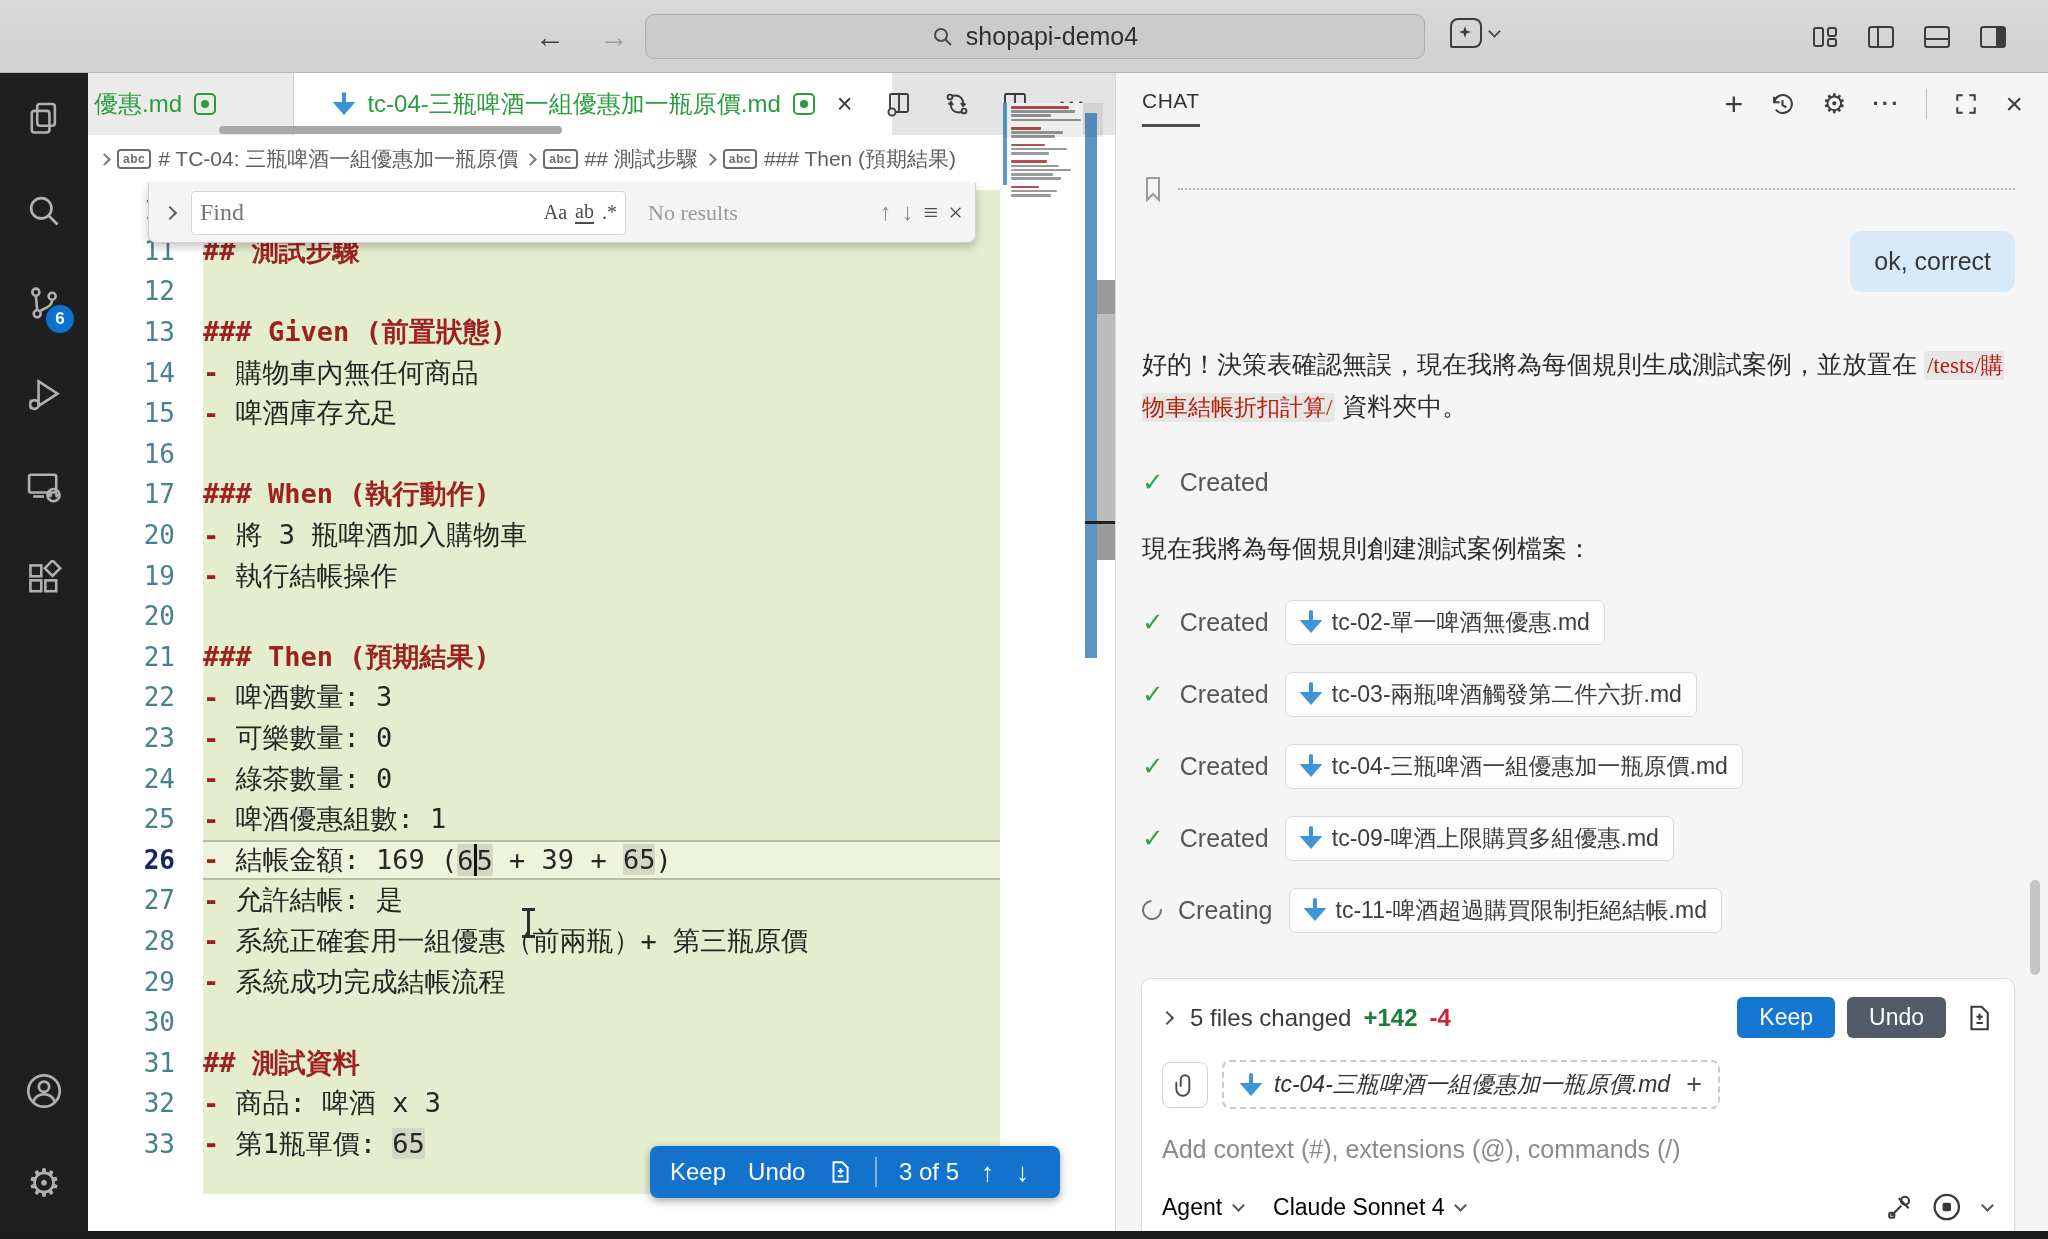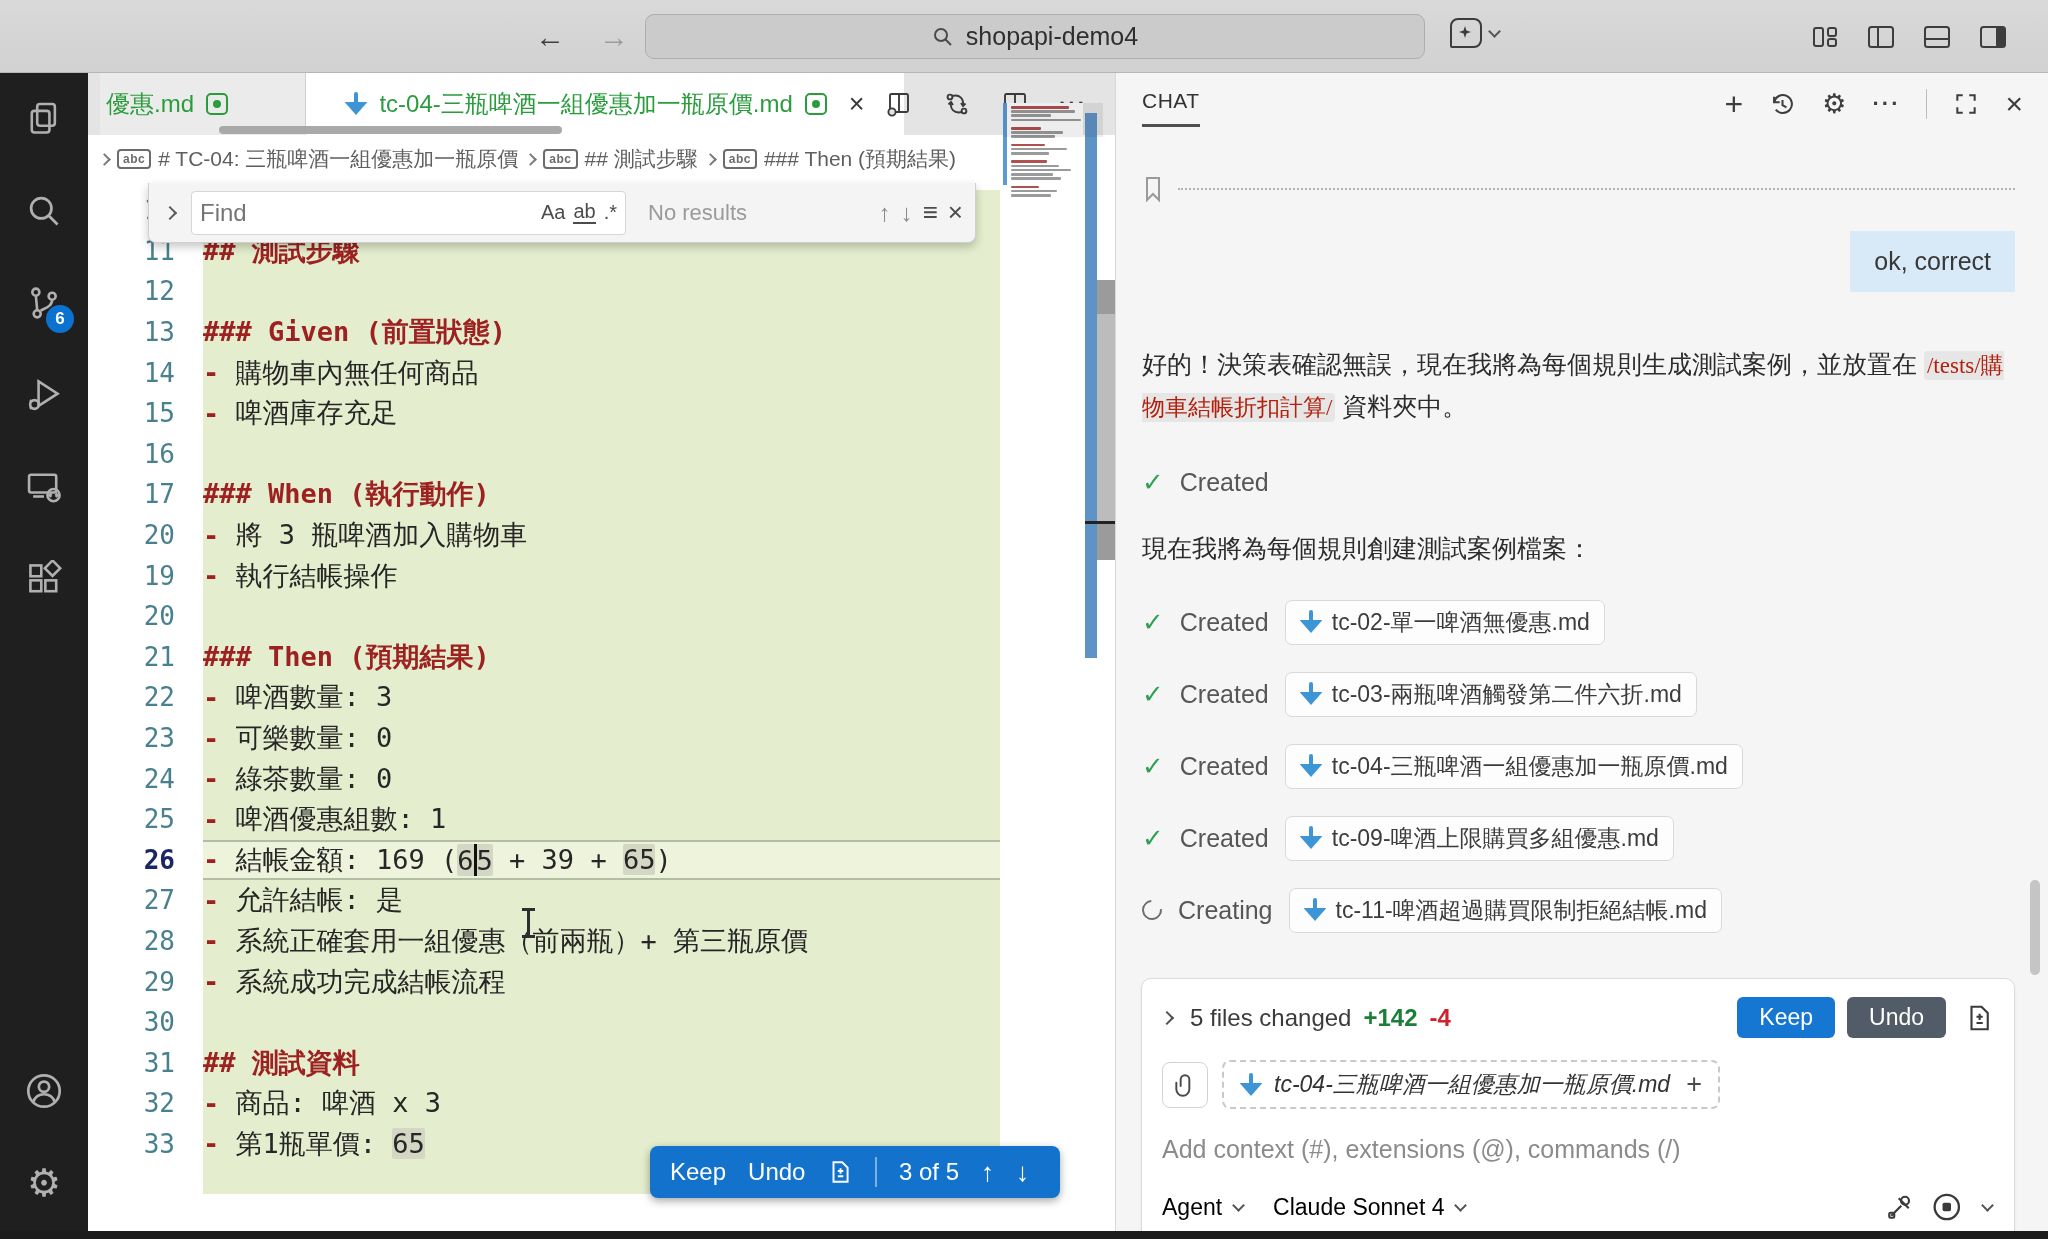--- a/index.html
+++ b/index.html
@@ -27,21 +27,21 @@
   .activitybar { position:absolute; left:0; top:73px; width:88px; height:1166px; background:#1f1f1f; z-index:6; }
   .actico { width:88px; height:92px; display:flex; align-items:center; justify-content:center; color:#b0b0b0; position:relative; }
   .actbottom { position:absolute; bottom:10px; left:0; width:88px; }
   .badge { position:absolute; right:14px; bottom:16px; min-width:28px; height:28px; border-radius:14px; background:#0b72d0;
     color:#fff; font-size:17px; font-weight:bold; display:flex; align-items:center; justify-content:center; }
   .gearchar { font-size:38px; line-height:1; }
 
   
   .editorarea { position:absolute; left:88px; top:73px; width:1027px; height:1166px; background:#fff; }
 
-  .tabbar { position:absolute; left:0; top:0; width:1027px; height:62px; background:#e4e4e4; display:flex;padding-left:12px; }
+  .tabbar { position:absolute; left:0; top:0; width:1027px; height:62px; background:#e4e4e4; display:flex; }
   .tab { height:62px; display:flex; align-items:center; gap:12px; font-size:24px; padding:0 18px; }
   .tab.ghost { width:206px; background:#ebebeb; border-right:1px solid #cfcfcf; overflow:hidden; color:#2b9c3e; padding-left:6px; }
   .tab.activetab { width:598px; background:#fff; color:#2b9c3e; justify-content:center; }
   .dirtybox { width:22px; height:22px; border:2px solid #2b9c3e; border-radius:5px; position:relative; flex:none; }
   .dirtybox i { position:absolute; left:5px; top:5px; width:8px; height:8px; border-radius:50%; background:#2b9c3e; }
   .tabclose { color:#3c3c3c; font-size:27px; margin-left:10px; }
   .tabscrollbar { position:absolute; left:131px; top:53px; width:343px; height:8px; background:#a9a9a9; border-radius:4px; z-index:3; }
   .editoractions { position:absolute; right:28px; top:0; height:62px; display:flex; align-items:center; gap:30px; color:#3a3a3a; }
 
   .breadcrumb { position:absolute; left:0; top:62px; width:1027px; height:48px; background:#fff;
@@ -66,21 +66,21 @@
   .fillerrow { height:30px; margin-left:115px; width:797px; background:#e4edcd; }
 
   .mousebeam { position:absolute; left:434px; top:725px; width:13px; height:30px; z-index:4; }
   .mousebeam:before { content:""; position:absolute; left:5px; top:0; width:3px; height:30px; background:#2e2e2e; }
   .mousebeam:after { content:""; position:absolute; left:0; top:0; width:13px; height:3px; background:#2e2e2e;
     box-shadow:0 27px 0 #2e2e2e; }
 
   
   .findwidget { position:absolute; left:60px; top:110px; width:828px; height:60px; background:#f4f4f4;
     border:1px solid #cfcfcf; border-top:none; border-radius:0 0 8px 8px; box-shadow:0 4px 10px rgba(0,0,0,.22);
-    display:flex; align-items:center; z-index:8; padding:0 12px 0 10px; gap:10px; }
+    display:flex; align-items:center; z-index:8; padding:0 12px 0 10px; gap:10px;font-family:Liberation Serif, serif; }
   .findchev { width:10px; height:10px; border-right:2.4px solid #5a5a5a; border-top:2.4px solid #5a5a5a; transform:rotate(45deg); margin:0 6px; flex:none; }
   .findbox { height:44px; width:435px; background:#fff; border:1px solid #d6d6d6; border-radius:4px; display:flex; align-items:center; padding:0 8px; gap:8px; }
   .findinput { border:none; outline:none; flex:1; font-size:24px; color:#333; background:transparent; font-family:inherit; min-width:50px; }
   .findopt { color:#4c4c4c; font-size:20px; flex:none; }
   .findopt.ab { border-bottom:2px solid #4c4c4c; line-height:1.05; }
   .noresults { color:#9a9a9a; font-size:22px; margin-left:12px; flex:1; }
   .findnav { color:#8a8a8a; font-size:24px; }
   .findsel { color:#4c4c4c; font-size:26px; }
   .findclose { color:#4c4c4c; font-size:26px; }
 
@@ -109,21 +109,21 @@
   .chatheadicons { margin-left:auto; display:flex; align-items:center; gap:26px; color:#3e3e3e; }
   .chplus { font-size:32px; font-weight:300; line-height:1; }
   .chgear { font-size:27px; }
   .chdots { font-size:22px; letter-spacing:2px; font-weight:bold; }
   .chdivider { width:1px; height:30px; background:#bdbdbd; }
   .chclose { font-size:30px; }
 
   .chatbody { position:absolute; left:0; top:62px; width:933px; height:900px; padding:40px 34px 0 26px; overflow:hidden; }
   .chatsep { display:flex; align-items:center; gap:14px; margin-bottom:28px; color:#8e8e8e; }
   .chatsep .dots { flex:1; border-top:2px dotted #b4b4b4; }
-  .userbubble { background:#d8e9f8; color:#383838; font-size:25px; border-radius:1px; padding:16px 24px;
+  .userbubble { background:#d8e9f8; color:#383838; font-size:25px; border-radius:12px; padding:16px 24px;
     margin-left:auto; width:max-content; margin-bottom:52px; }
   .refrow { display:flex; align-items:center; gap:14px; color:#4f4f4f; font-size:24px; margin-bottom:34px; }
   .chevr { width:10px; height:10px; border-right:2.4px solid #4f4f4f; border-bottom:2.4px solid #4f4f4f; transform:rotate(-45deg); flex:none; }
   .chatp { font-size:25px; line-height:40px; color:#2c2c2c; margin-bottom:28px; }
   .codespan { font-family:Liberation Serif, serif; font-size:23px; color:#b5200d; background:#e6e6e6; border-radius:4px; padding:2px 3px; }
   .step { display:flex; align-items:center; gap:16px; margin-bottom:20px; height:52px; }
   .stepstatus { color:#565656; font-size:25px; }
   .chip { display:flex; align-items:center; gap:10px; border:1.5px solid #d9d9d9; background:#fdfdfd; border-radius:7px;
     padding:6px 14px; font-size:23px; color:#3c3c3c; }
   .checkmark { color:#2ea052; font-size:26px; font-weight:bold; }

